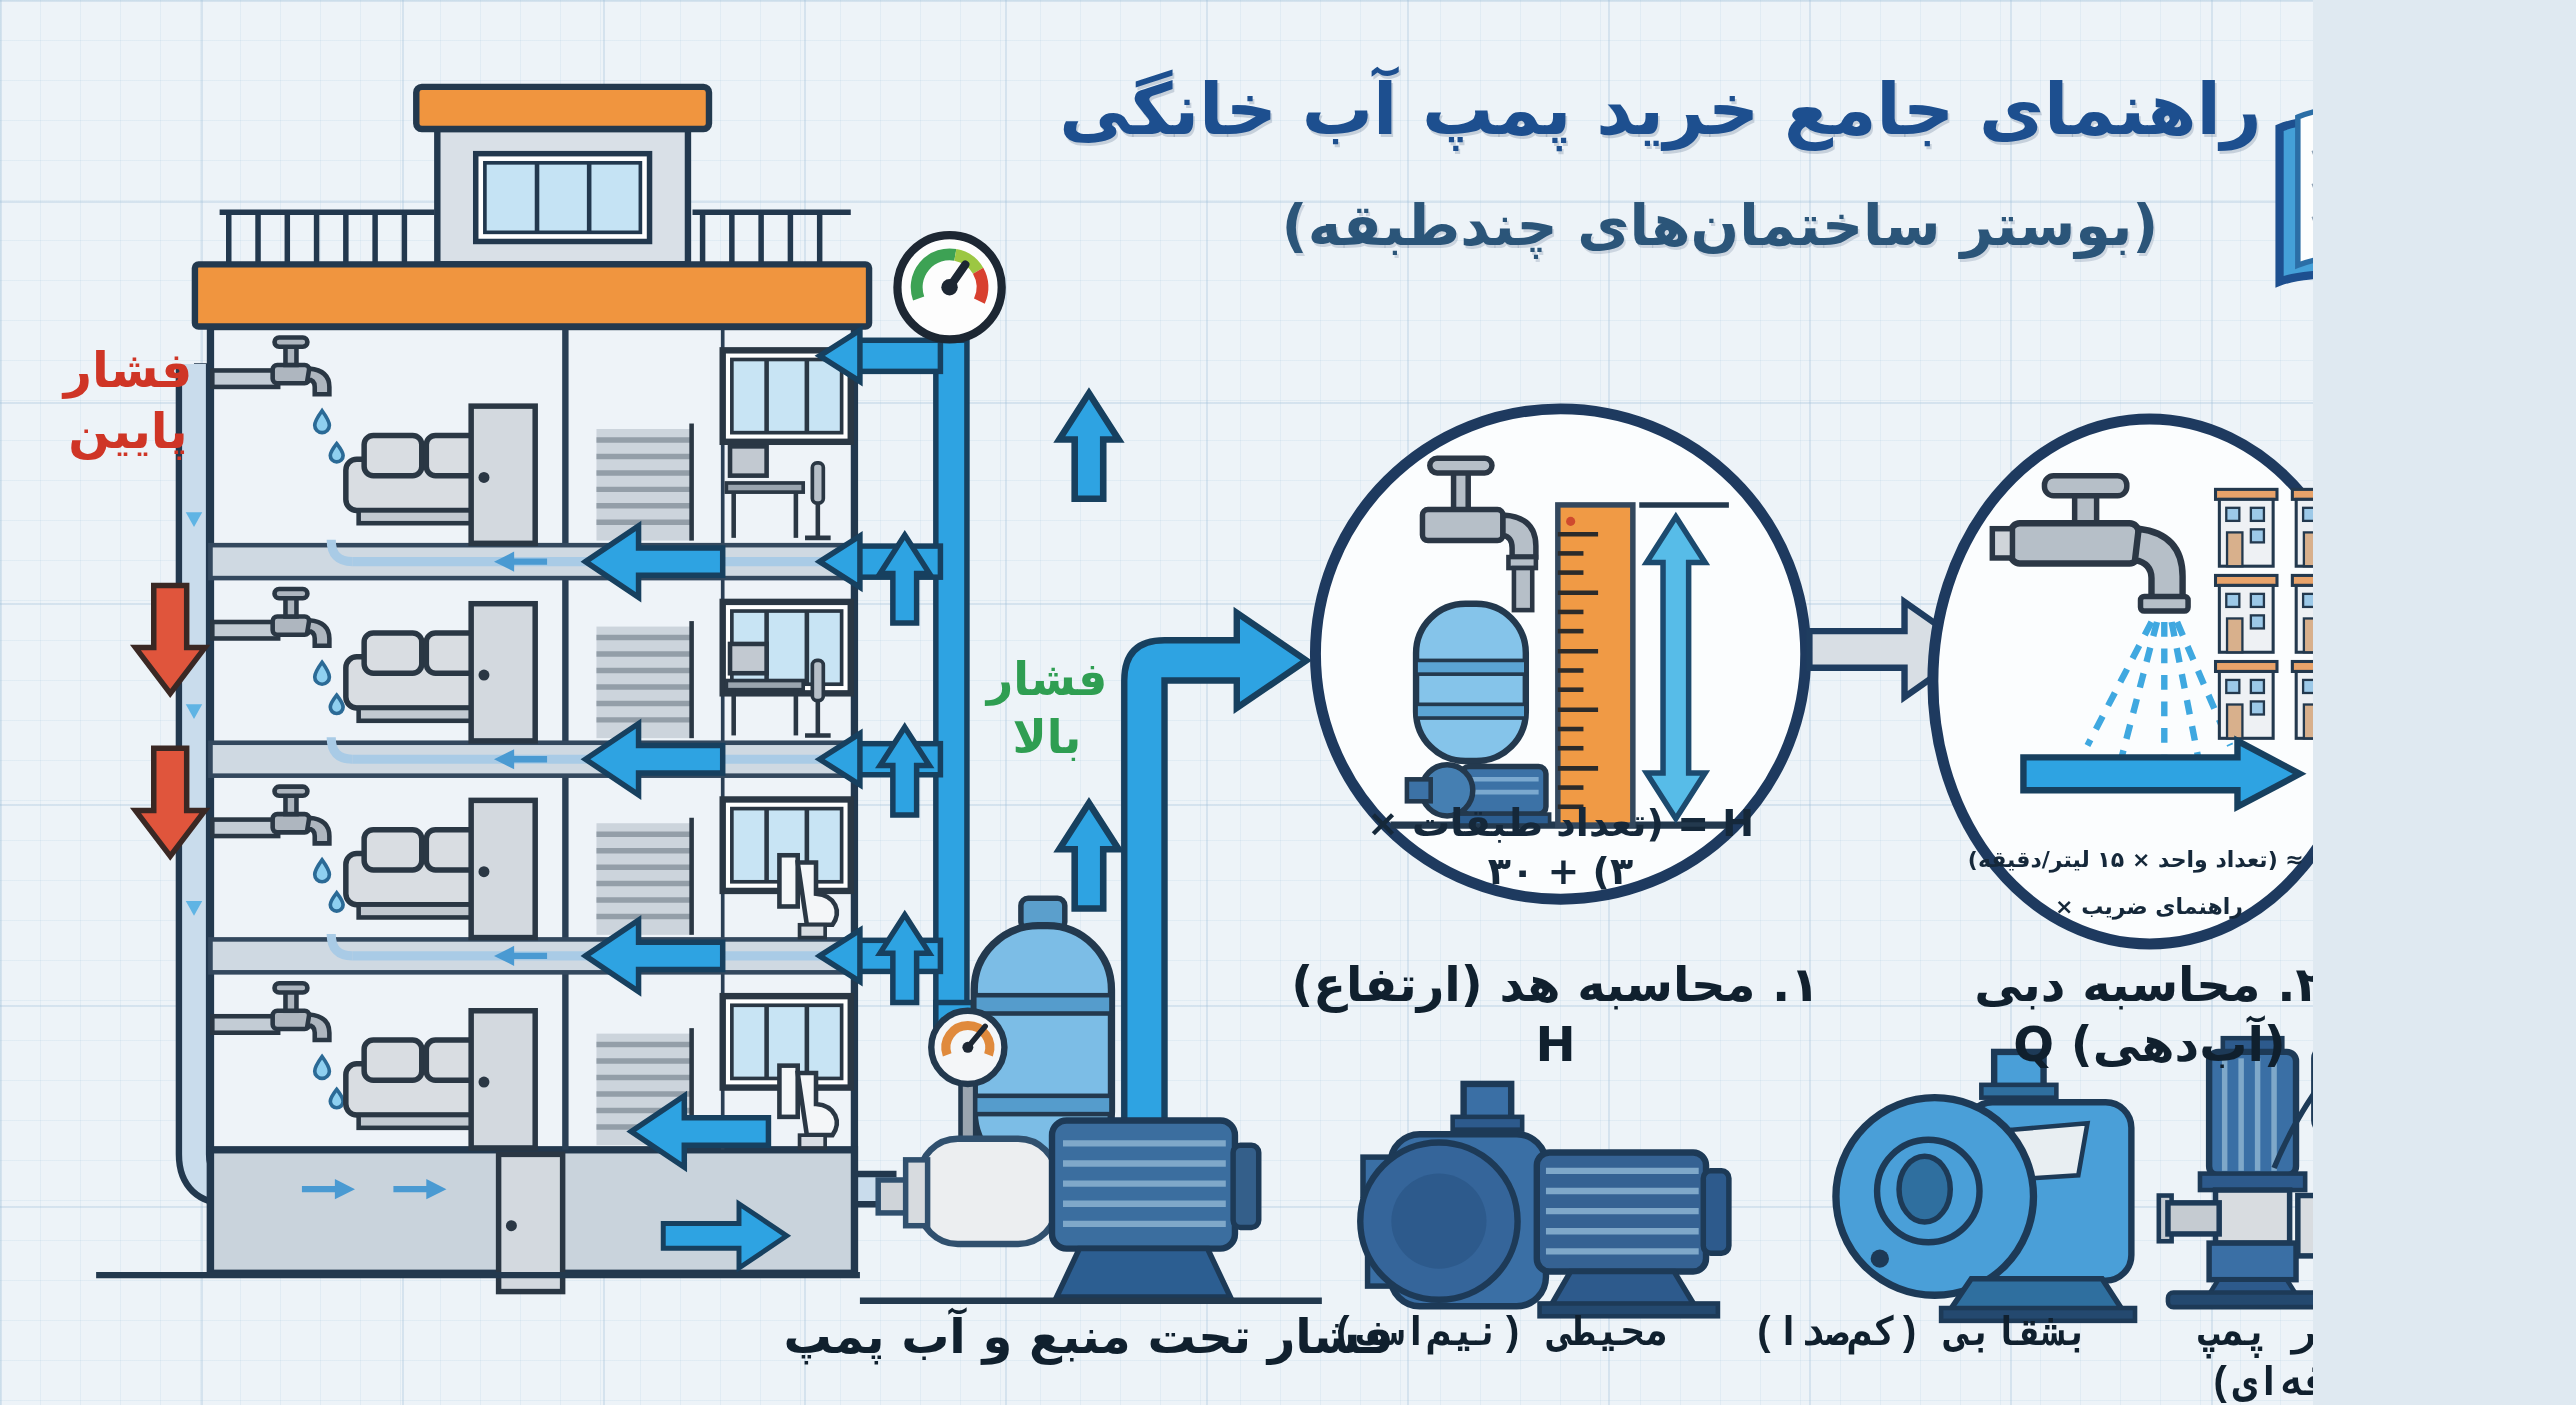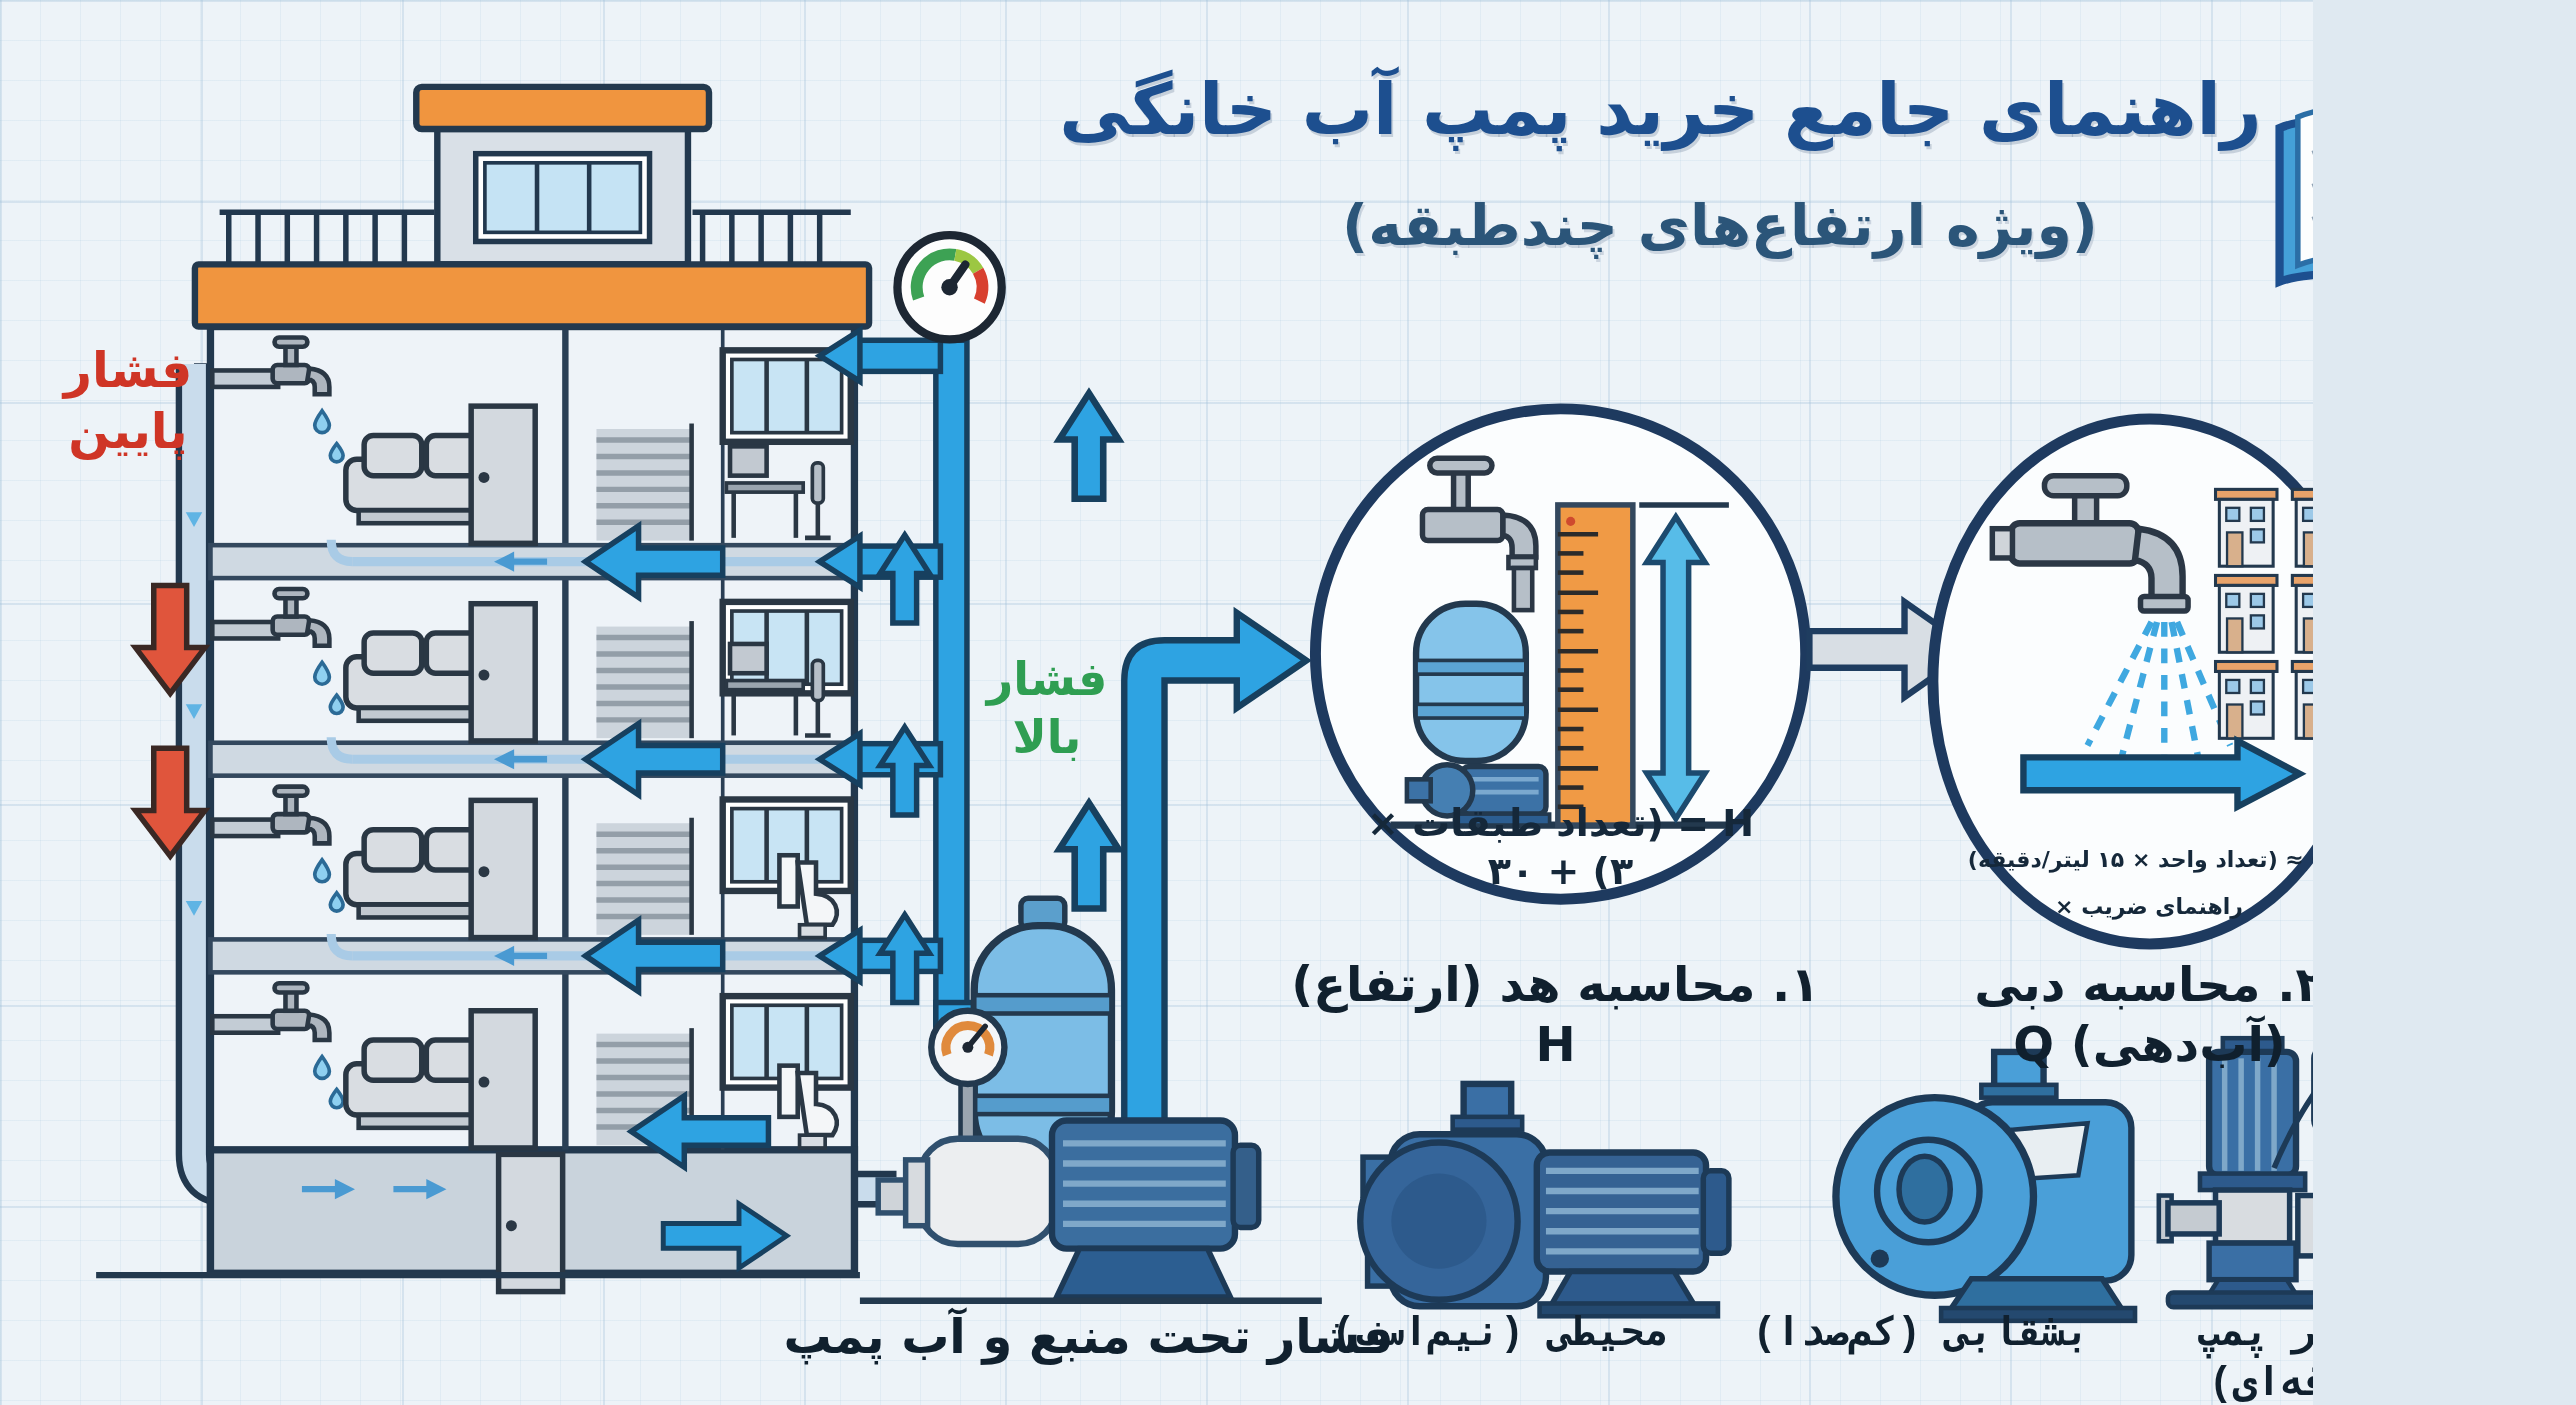--- a/index.html
+++ b/index.html
@@ -444,21 +444,21 @@
       <path d="M2620 168 q32 -12 60 0"></path>
           <path d="M2620 204 q32 -12 60 0"></path>
           <path d="M2620 240 q32 -12 60 0"></path>
     </g>
   </g>
 
   <path d="M2700 1358 C2708 1397 2717 1408 2760 1420 C2717 1432 2708 1443 2700 1484 C2692 1443 2683 1432 2640 1420 C2683 1408 2692 1397 2700 1358 Z" fill="rgba(255,255,255,0.7)"></path>
 </svg>
 
 <div class="txt title" dir="rtl" style="left:1052px;top:66px;width:1217px;">راهنمای جامع خرید پمپ آب خانگی</div>
-<div class="txt subtitle" dir="rtl" style="left:1217px;top:190px;width:1006px;">(ویژه ارتفاع‌های چندطبقه)</div>
+<div class="txt subtitle" dir="rtl" style="left:1217px;top:190px;width:1006px;">(بوستر ساختمان‌های چندطبقه)</div>
 
 <div class="txt lowp" dir="rtl" style="left:41px;top:340px;width:174px;">فشار پایین</div>
 <div class="txt highp" dir="rtl" style="left:983px;top:651px;width:128px;">فشار بالا</div>
 
 <div class="txt formula" dir="rtl" style="left:1341px;top:800px;width:439px;">H = (تعداد طبقات × ۳) + ۳۰</div>
 <div class="txt capt" dir="rtl" style="left:1281px;top:926px;width:549px;">۱. محاسبه هد (ارتفاع) H</div>
 
 <div class="txt formula2" dir="rtl" style="left:1937px;top:817px;width:424px;">Q ≈ (تعداد واحد × ۱۵ لیتر/دقیقه)</div>
 <div class="txt formula2" dir="ltr" style="left:1937px;top:864px;width:424px;">× ضریب‎ راهنمای</div>
 <div class="txt capt" dir="rtl" style="left:1875px;top:926px;width:549px;">۲. محاسبه دبی (آب‌دهی) Q</div>

